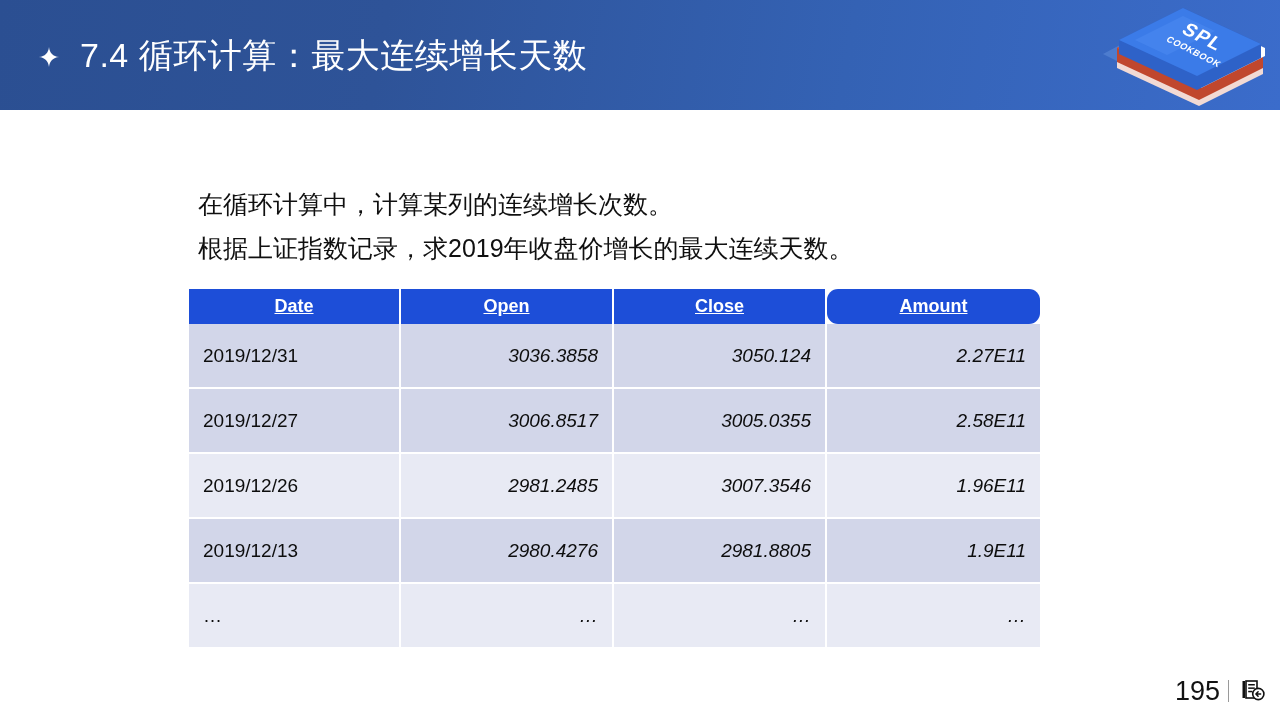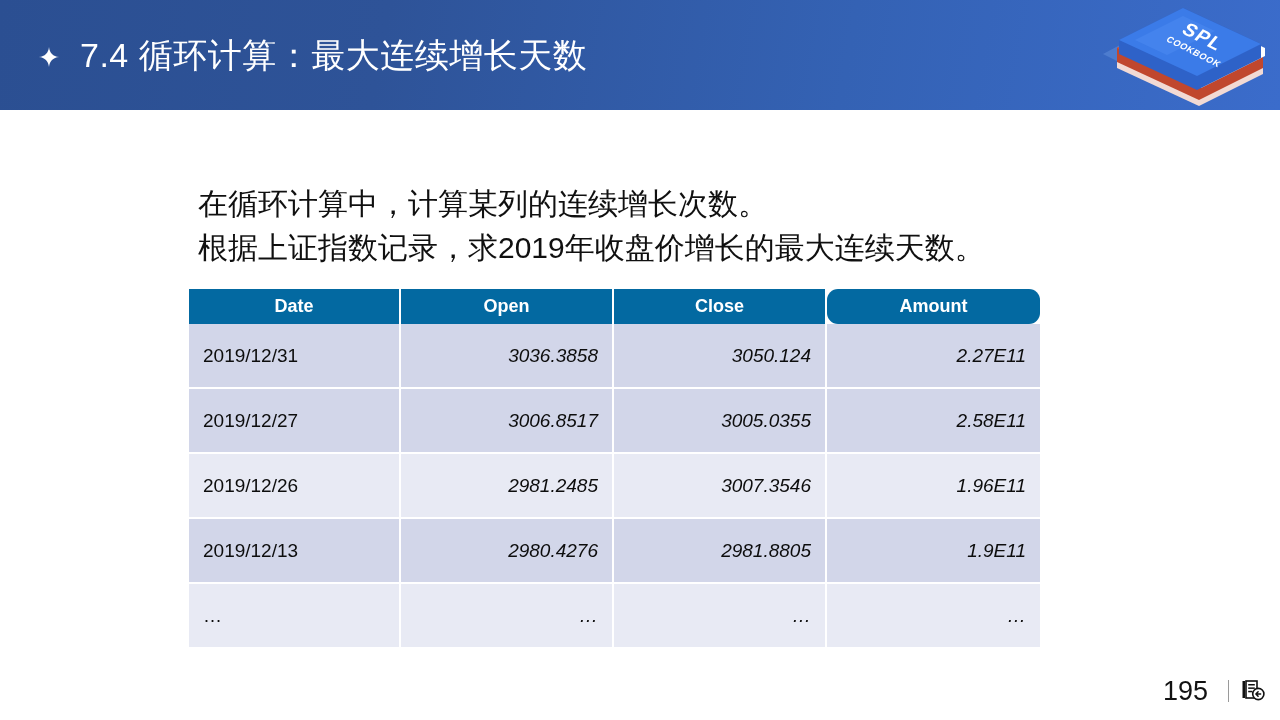--- a/index.html
+++ b/index.html
@@ -67,45 +67,46 @@
   }
 
   
   .body-text {
     position: absolute;
     left: 198px;
     top: 182px;
     width: 900px;
   }
   .body-line {
-    font-size: 30px;
+    font-size: 25px;
     color: #101010;
     line-height: 44px;
     white-space: nowrap;
   }
 
   
   .data-table {
     position: absolute;
     left: 189px;
     top: 289px;
     width: 851px;
     border-collapse: separate;
     border-spacing: 0;
     table-layout: fixed;
   }
   .data-table th {
-    background: #0369a1;
+    background: #1d4ed8;
     color: #ffffff;
     font-size: 18px;
     font-weight: bold;
     height: 35px;
     text-align: center;
     border-right: 2px solid #ffffff;
     padding: 0;
+    text-decoration: underline;
   }
   .data-table th:last-child { border-right: none; border-radius: 11px; }
   .data-table td {
     height: 39px;
     font-size: 19px;
     color: #0d0d0d;
     padding: 12px 14px;
     border-right: 2px solid #ffffff;
     border-bottom: 2px solid #ffffff;
     white-space: nowrap;
@@ -123,21 +124,21 @@
     right: 14px;
     bottom: 12px;
     display: flex;
     align-items: center;
     height: 34px;
   }
   .page-number {
     font-size: 27px;
     color: #121212;
     line-height: 1;
-    margin-right: 20px;
+    margin-right: 8px;
   }
   .footer-divider {
     width: 1px;
     height: 22px;
     background: #9a9a9a;
     margin-right: 11px;
   }
   .footer-icon {
     width: 26px;
     height: 26px;

